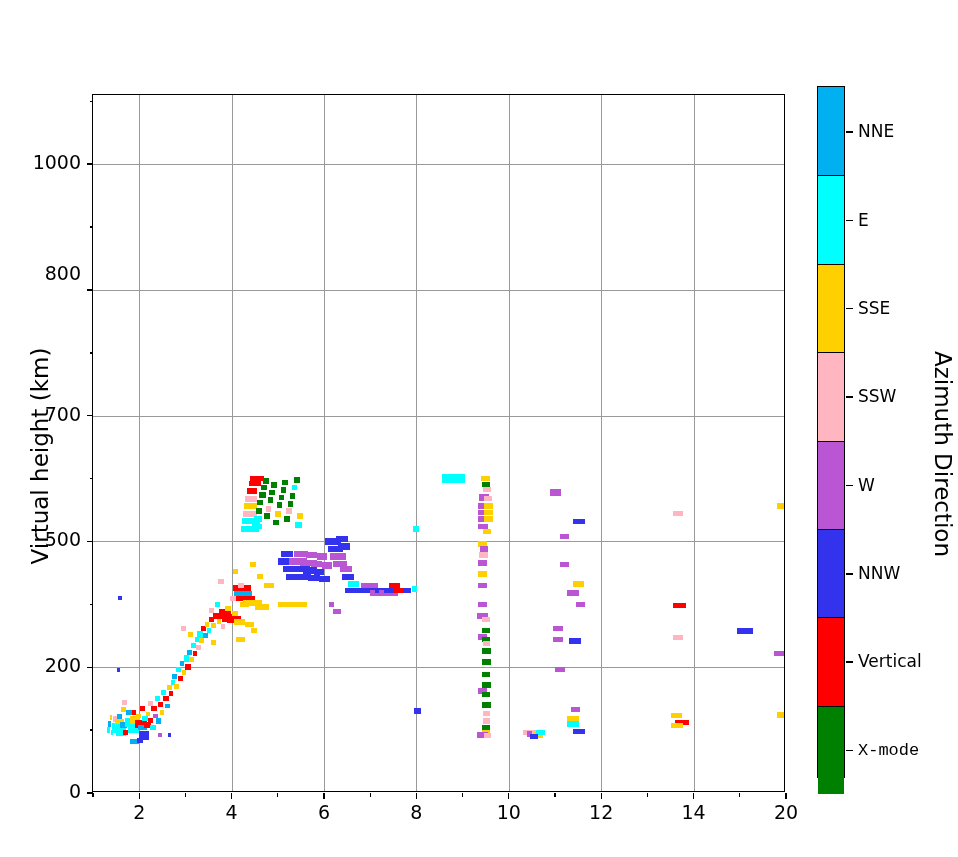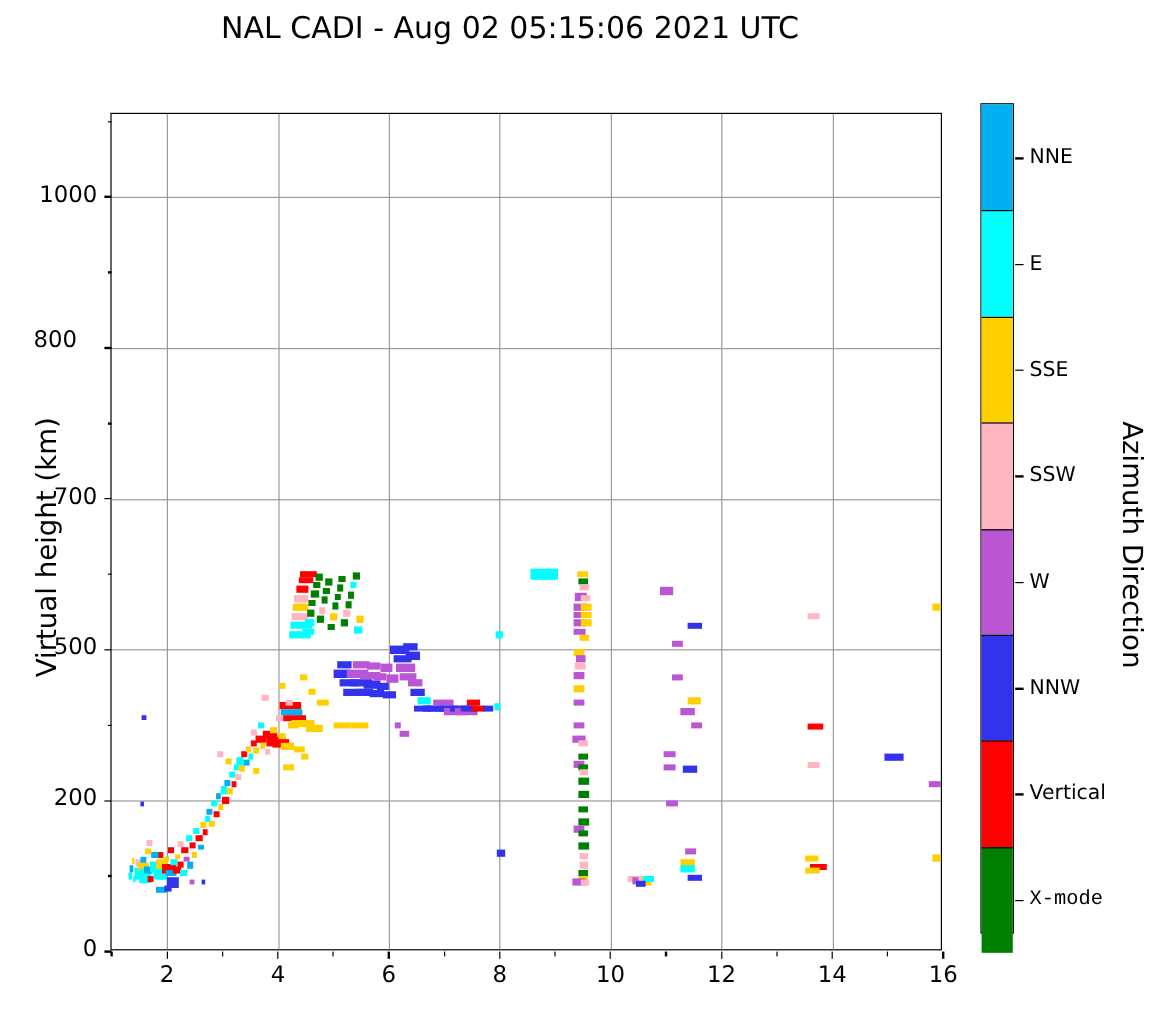--- a/index.html
+++ b/index.html
@@ -57,21 +57,20 @@
   .cbarlabel{
     position:absolute;left:783px;top:441px;width:320px;text-align:center;
     font-size:23px;color:#000;transform:rotate(90deg);transform-origin:center center;
   }
 </style>
 </head>
 <body>
 
 <div id="stage">
 
-  <div class="title">NAL CADI - Aug 02 05:15:06 2021 UTC</div>
 
   <div class="plot-frame">
     <div id="gridlayer">
         <div class="grid-v" style="left: 46.2px;"></div>
         <div class="grid-v" style="left: 138.6px;"></div>
         <div class="grid-v" style="left: 231px;"></div>
         <div class="grid-v" style="left: 323.4px;"></div>
         <div class="grid-v" style="left: 415.8px;"></div>
         <div class="grid-v" style="left: 508.2px;"></div>
         <div class="grid-v" style="left: 600.6px;"></div>
@@ -343,39 +342,39 @@
         <div class="xtlab" style="left: 201px;">6</div>
         <div class="xtick" style="left: 322.7px;"></div>
         <div class="xtlab" style="left: 293.4px;">8</div>
         <div class="xtick" style="left: 415.1px;"></div>
         <div class="xtlab" style="left: 385.8px;">10</div>
         <div class="xtick" style="left: 507.5px;"></div>
         <div class="xtlab" style="left: 478.2px;">12</div>
         <div class="xtick" style="left: 599.9px;"></div>
         <div class="xtlab" style="left: 570.6px;">14</div>
         <div class="xtick" style="left: 692.3px;"></div>
-        <div class="xtlab" style="left: 663px;">16</div>
+        <div class="xtlab" style="left: 663px;">20</div>
         <div class="xtick minor" style="left: -0.7px;"></div>
         <div class="xtick minor" style="left: 91.7px;"></div>
         <div class="xtick minor" style="left: 184.1px;"></div>
         <div class="xtick minor" style="left: 276.5px;"></div>
         <div class="xtick minor" style="left: 368.9px;"></div>
         <div class="xtick minor" style="left: 461.3px;"></div>
         <div class="xtick minor" style="left: 553.7px;"></div>
         <div class="xtick minor" style="left: 646.1px;"></div>
         <div class="ytick" style="top: 697.3px;"></div>
         <div class="ytlab" style="top: 685px;">0</div>
         <div class="ytick" style="top: 571.534px;"></div>
         <div class="ytlab" style="top: 559.234px;">200</div>
         <div class="ytick" style="top: 445.768px;"></div>
         <div class="ytlab" style="top: 433.468px;">500</div>
         <div class="ytick" style="top: 320.003px;"></div>
         <div class="ytlab" style="top: 307.703px;">700</div>
         <div class="ytick" style="top: 194.237px;"></div>
-        <div class="ytlab" style="top: 177px; text-align: center;">800</div>
+        <div class="ytlab" style="top: 167px;">800</div>
         <div class="ytick" style="top: 68.4712px;"></div>
         <div class="ytlab" style="top: 56.1712px;">1000</div>
         <div class="ytick minor" style="top: 634.417px;"></div>
         <div class="ytick minor" style="top: 508.651px;"></div>
         <div class="ytick minor" style="top: 382.886px;"></div>
         <div class="ytick minor" style="top: 257.12px;"></div>
         <div class="ytick minor" style="top: 131.354px;"></div>
         <div class="ytick minor" style="top: 5.58829px;"></div>
       </div>
   </div>

